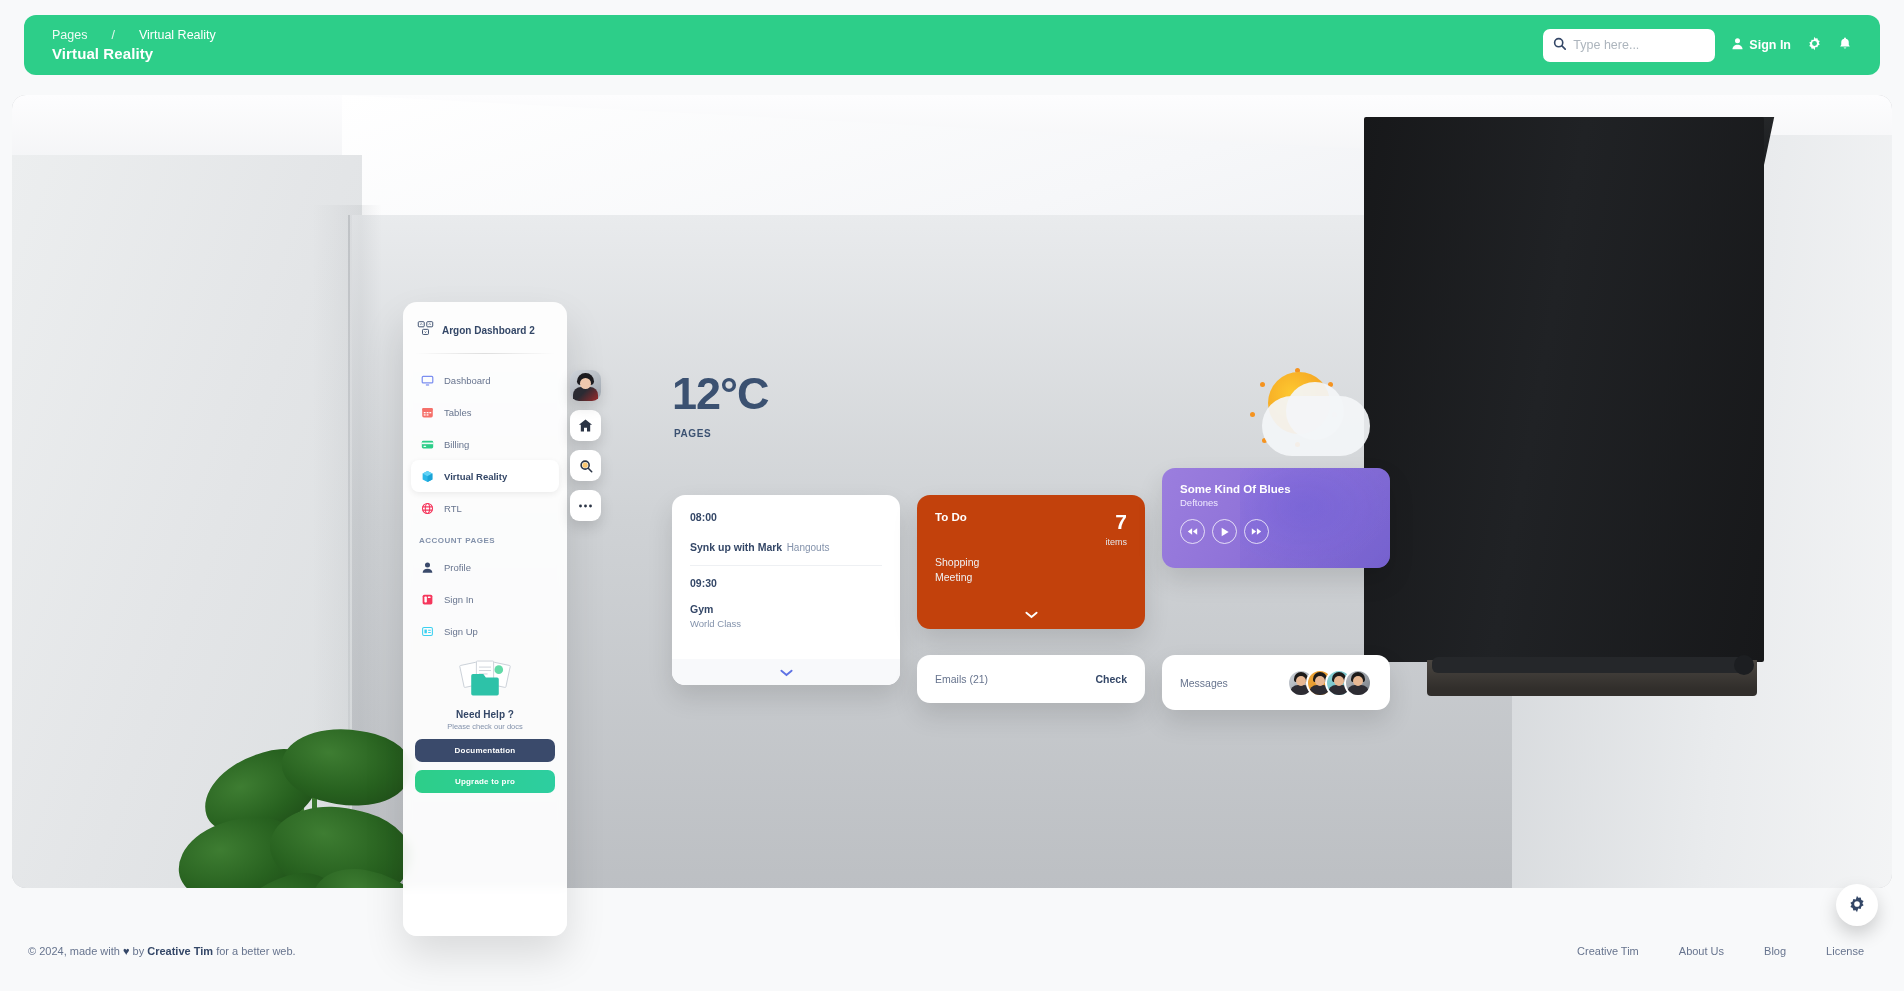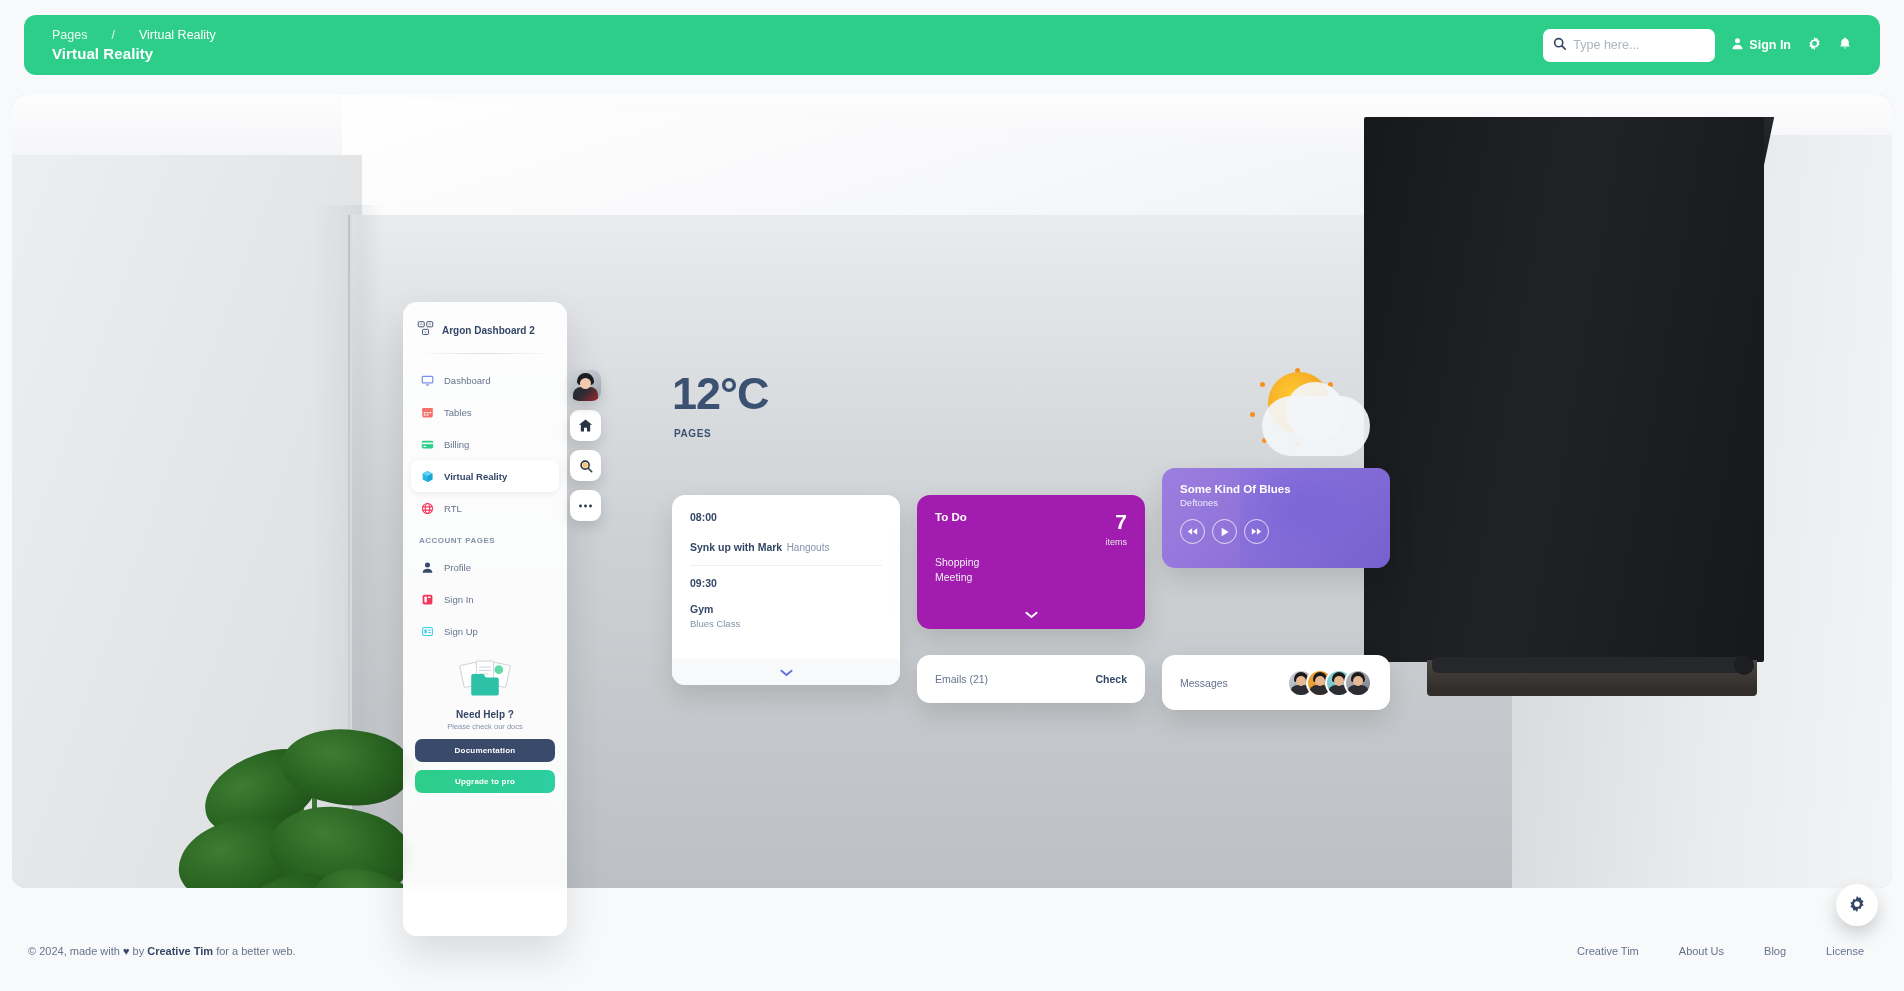--- a/index.html
+++ b/index.html
@@ -182,21 +182,21 @@
   .ev-time { font-size:10.5px; font-weight:bold; color:#344767; min-width:30px; }
   .ev-title { font-size:10.5px; font-weight:bold; color:#344767; }
   .ev-sub { font-size:10px; color:#8392ab; font-weight:normal; }
   .ev-sub-line { font-size:9.5px; color:#8392ab; margin-top:3px; }
   .chev-bar {
     position:absolute; left:0; bottom:0; width:100%; height:26px;
     background:#f8f9fb; display:flex; align-items:center; justify-content:center; cursor:pointer;
   }
 
   
-  .todo { left:917px; top:495px; width:228px; height:134px; background:#a21caf; }
+  .todo { left:917px; top:495px; width:228px; height:134px; background:#c2410c; }
   .todo-head { display:flex; justify-content:space-between; padding:16px 18px 0 18px; }
   .todo-title { font-size:11.5px; font-weight:bold; color:#fff; }
   .todo-count { font-size:21px; font-weight:bold; color:#fff; line-height:1; text-align:right; }
   .todo-items-label { font-size:9px; color:#e4e6ea; text-align:right; margin-top:5px; }
   .todo-list { padding: 8px 18px 0 18px; }
   .todo-li { font-size:10.5px; color:#f0f1f3; line-height:1.45; }
   .todo-chev { position:absolute; left:0; bottom:6px; width:100%; text-align:center; cursor:pointer; }
 
   
   .music { left:1162px; top:468px; width:228px; height:100px; overflow:hidden;
@@ -528,21 +528,21 @@
         <div>
           <span class="ev-title">Synk up with Mark</span>
           <span class="ev-sub">Hangouts</span>
         </div>
       </div>
 
       <div class="ev">
         <div class="ev-time">09:30</div>
         <div>
           <div class="ev-title">Gym</div>
-          <div class="ev-sub-line">Blues Class</div>
+          <div class="ev-sub-line">World Class</div>
         </div>
       </div>
 
     </div>
 
     <div class="chev-bar">
       <span>
         <svg width="13" height="8" viewBox="0 0 14 8" fill="none" stroke="#5e72e4" stroke-width="2" stroke-linecap="round">
           <path d="M1.5 1.5L7 6.2l5.5-4.7"></path>
         </svg>

